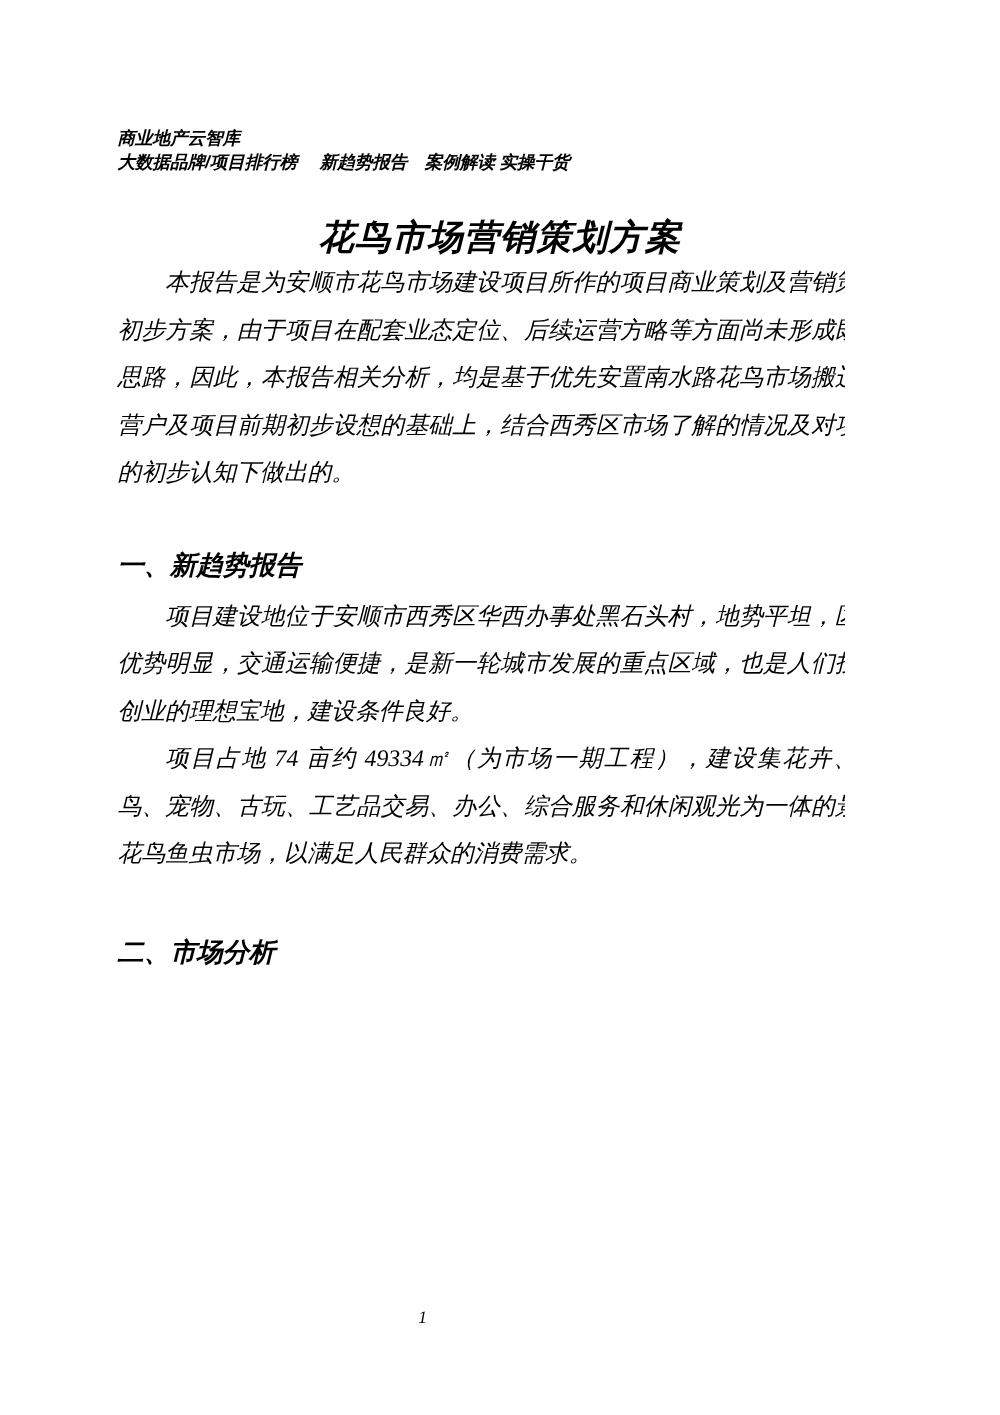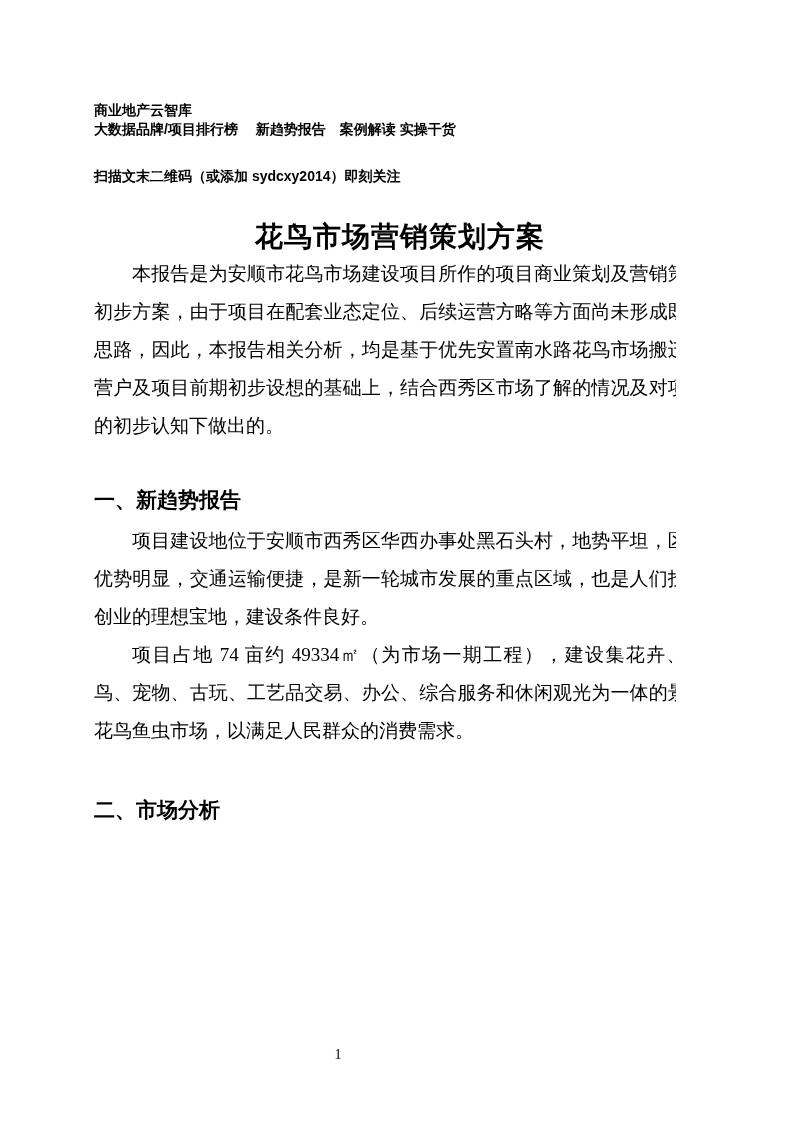--- a/index.html
+++ b/index.html
@@ -8,20 +8,21 @@
     width: 800px;
     font-family: "Liberation Serif", "DejaVu Serif", serif;
     color: #000000;
   }
   .page {
     position: relative;
     width: 676px;
     height: 1132px;
     background: #ffffff;
     overflow: hidden;
+    font-style: italic;
   }
   .content {
     position: absolute;
     left: 94px;
     top: 0;
     width: 612px;
   }
   .hdr {
     font-family: "Liberation Sans", "DejaVu Sans", sans-serif;
     font-weight: bold;
@@ -77,21 +78,20 @@
 </head>
 <body>
 
 <div class="page">
   <div class="content">
 
     <p class="hdr hdr-1">商业地产云智库</p>
 
     <p class="hdr hdr-2">大数据品牌/项目排行榜　 新趋势报告　案例解读 实操干货</p>
 
-    <p class="hdr hdr-3">扫描文末二维码（或添加 sydcxy2014）即刻关注</p>
 
     <h1 class="doc-title">花鸟市场营销策划方案</h1>
 
     <p class="body-p first-body">本报告是为安顺市花鸟市场建设项目所作的项目商业策划及营销策划初步方案，由于项目在配套业态定位、后续运营方略等方面尚未形成既定思路，因此，本报告相关分析，均是基于优先安置南水路花鸟市场搬迁经营户及项目前期初步设想的基础上，结合西秀区市场了解的情况及对项目的初步认知下做出的。</p>
 
 
     <h2 class="sec-heading h-1">一、新趋势报告</h2>
 
     <p class="body-p after-heading">项目建设地位于安顺市西秀区华西办事处黑石头村，地势平坦，区位优势明显，交通运输便捷，是新一轮城市发展的重点区域，也是人们投资创业的理想宝地，建设条件良好。</p>
 

